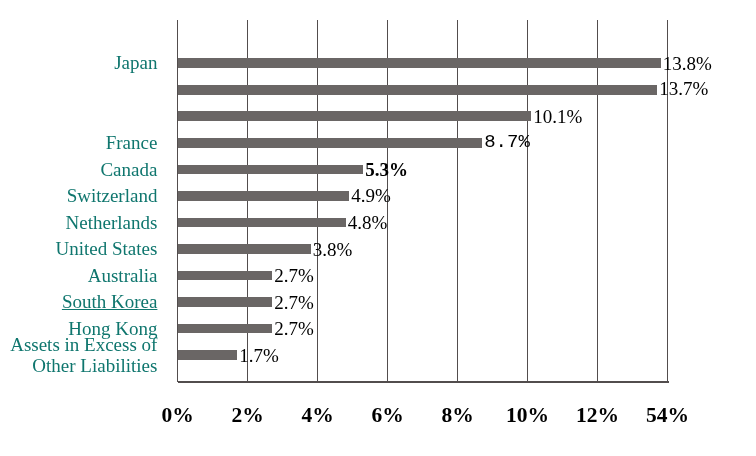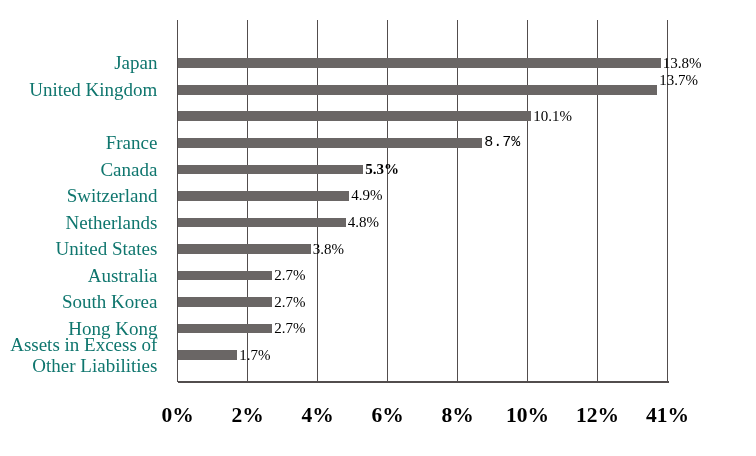--- a/index.html
+++ b/index.html
@@ -3,21 +3,21 @@
 <meta charset="utf-8">
 <title>Horizontal Bar Chart</title>
 <style>
   html,body{margin:0;padding:0;background:#ffffff;}
   body{width:756px;height:456px;overflow:hidden;
        font-family:"Liberation Serif",serif;-webkit-font-smoothing:antialiased;}
   #chart{position:relative;width:756px;height:456px;background:#fff;}
   .gridline{position:absolute;top:20px;width:1.7px;height:362px;background:#524d4d;}
   .axisline{position:absolute;left:177.5px;top:381px;width:491px;height:1.9px;background:#524d4d;}
   .bar{position:absolute;height:9.7px;background:#6a6665;}
-  .dlabel{position:absolute;font-size:15px;color:#000;white-space:nowrap;line-height:19px;}
+  .dlabel{position:absolute;font-size:19px;color:#000;white-space:nowrap;line-height:19px;}
   .catlabel{position:absolute;right:598.6px;text-align:right;font-size:19px;color:#0f766e;
             white-space:nowrap;line-height:21.5px;}
   .ticklabel{position:absolute;font-size:21.5px;font-weight:bold;color:#000;
              text-align:center;white-space:nowrap;line-height:21.5px;}
 </style>
 </head>
 <body>
 
 <div id="chart">
     <div class="gridline" style="left: 176.65px; background: rgb(82, 77, 77);"></div>
@@ -26,22 +26,21 @@
     <div class="gridline" style="left: 386.65px; background: rgb(82, 77, 77);"></div>
     <div class="gridline" style="left: 456.65px; background: rgb(82, 77, 77);"></div>
     <div class="gridline" style="left: 526.65px; background: rgb(82, 77, 77);"></div>
     <div class="gridline" style="left: 596.65px; background: rgb(82, 77, 77);"></div>
     <div class="gridline" style="left: 666.65px; background: rgb(82, 77, 77);"></div>
     <div class="axisline" style="background: rgb(82, 77, 77);"></div>
     <div class="bar" style="left: 177.5px; top: 58.3px; width: 483px; background: rgb(106, 102, 101);"></div>
     <div class="dlabel" style="left: 662.7px; top: 53.65px;">13.8%</div>
     <div class="catlabel" style="top: 52.4px;"><span>Japan</span></div>
     <div class="bar" style="left: 177.5px; top: 84.85px; width: 479.5px; background: rgb(106, 102, 101);"></div>
-    <div class="dlabel" style="left: 659.2px; top: 71px;">13.7%</div>
-    <div class="catlabel" style="top: 78.95px;"><span>United Kingdom</span></div>
+    <div class="dlabel" style="left: 659.2px; top: 79px;">13.7%</div>
     <div class="bar" style="left: 177.5px; top: 111.4px; width: 353.5px; background: rgb(106, 102, 101);"></div>
     <div class="dlabel" style="left: 533.2px; top: 106.75px;">10.1%</div>
     <div class="bar" style="left: 177.5px; top: 137.95px; width: 304.5px; background: rgb(106, 102, 101);"></div>
     <div class="dlabel" style="left: 484.2px; top: 133.3px; font-family: Liberation Mono, monospace;">8.7%</div>
     <div class="catlabel" style="top: 132.05px; margin-left: 24px;"><span>France</span></div>
     <div class="bar" style="left: 177.5px; top: 164.5px; width: 185.5px; background: rgb(106, 102, 101);"></div>
     <div class="dlabel" style="left: 365.2px; top: 159.85px; font-weight: bold;">5.3%</div>
     <div class="catlabel" style="top: 158.6px;"><span>Canada</span></div>
     <div class="bar" style="left: 177.5px; top: 191.05px; width: 171.5px; background: rgb(106, 102, 101);"></div>
     <div class="dlabel" style="left: 351.2px; top: 186.4px;">4.9%</div>
@@ -50,28 +49,28 @@
     <div class="dlabel" style="left: 347.7px; top: 212.95px;">4.8%</div>
     <div class="catlabel" style="top: 211.7px;"><span>Netherlands</span></div>
     <div class="bar" style="left: 177.5px; top: 244.15px; width: 133px; background: rgb(106, 102, 101);"></div>
     <div class="dlabel" style="left: 312.7px; top: 239.5px;">3.8%</div>
     <div class="catlabel" style="top: 238.25px;"><span>United States</span></div>
     <div class="bar" style="left: 177.5px; top: 270.7px; width: 94.5px; background: rgb(106, 102, 101);"></div>
     <div class="dlabel" style="left: 274.2px; top: 266.05px;">2.7%</div>
     <div class="catlabel" style="top: 264.8px;"><span>Australia</span></div>
     <div class="bar" style="left: 177.5px; top: 297.25px; width: 94.5px; background: rgb(106, 102, 101);"></div>
     <div class="dlabel" style="left: 274.2px; top: 292.6px;">2.7%</div>
-    <div class="catlabel" style="top: 291.35px;"><span>South Korea</span></div>
+    <div class="catlabel" style="top: 291.35px; text-decoration: underline;"><span>South Korea</span></div>
     <div class="bar" style="left: 177.5px; top: 323.8px; width: 94.5px; background: rgb(106, 102, 101);"></div>
     <div class="dlabel" style="left: 274.2px; top: 319.15px;">2.7%</div>
     <div class="catlabel" style="top: 317.9px;"><span>Hong Kong</span></div>
     <div class="bar" style="left: 177.5px; top: 350.35px; width: 59.5px; background: rgb(106, 102, 101);"></div>
     <div class="dlabel" style="left: 239.2px; top: 345.7px;">1.7%</div>
     <div class="catlabel" style="top: 333.7px;"><span>Assets in Excess of</span><br><span>Other Liabilities</span></div>
     <div class="ticklabel" style="left: 117.5px; width: 120px; top: 404.5px;">0%</div>
     <div class="ticklabel" style="left: 187.5px; width: 120px; top: 404.5px;">2%</div>
     <div class="ticklabel" style="left: 257.5px; width: 120px; top: 404.5px;">4%</div>
     <div class="ticklabel" style="left: 327.5px; width: 120px; top: 404.5px;">6%</div>
     <div class="ticklabel" style="left: 397.5px; width: 120px; top: 404.5px;">8%</div>
     <div class="ticklabel" style="left: 467.5px; width: 120px; top: 404.5px;">10%</div>
     <div class="ticklabel" style="left: 537.5px; width: 120px; top: 404.5px;">12%</div>
-    <div class="ticklabel" style="left: 607.5px; width: 120px; top: 404.5px;">41%</div>
+    <div class="ticklabel" style="left: 607.5px; width: 120px; top: 404.5px;">54%</div>
   </div>
 
 </body></html>

